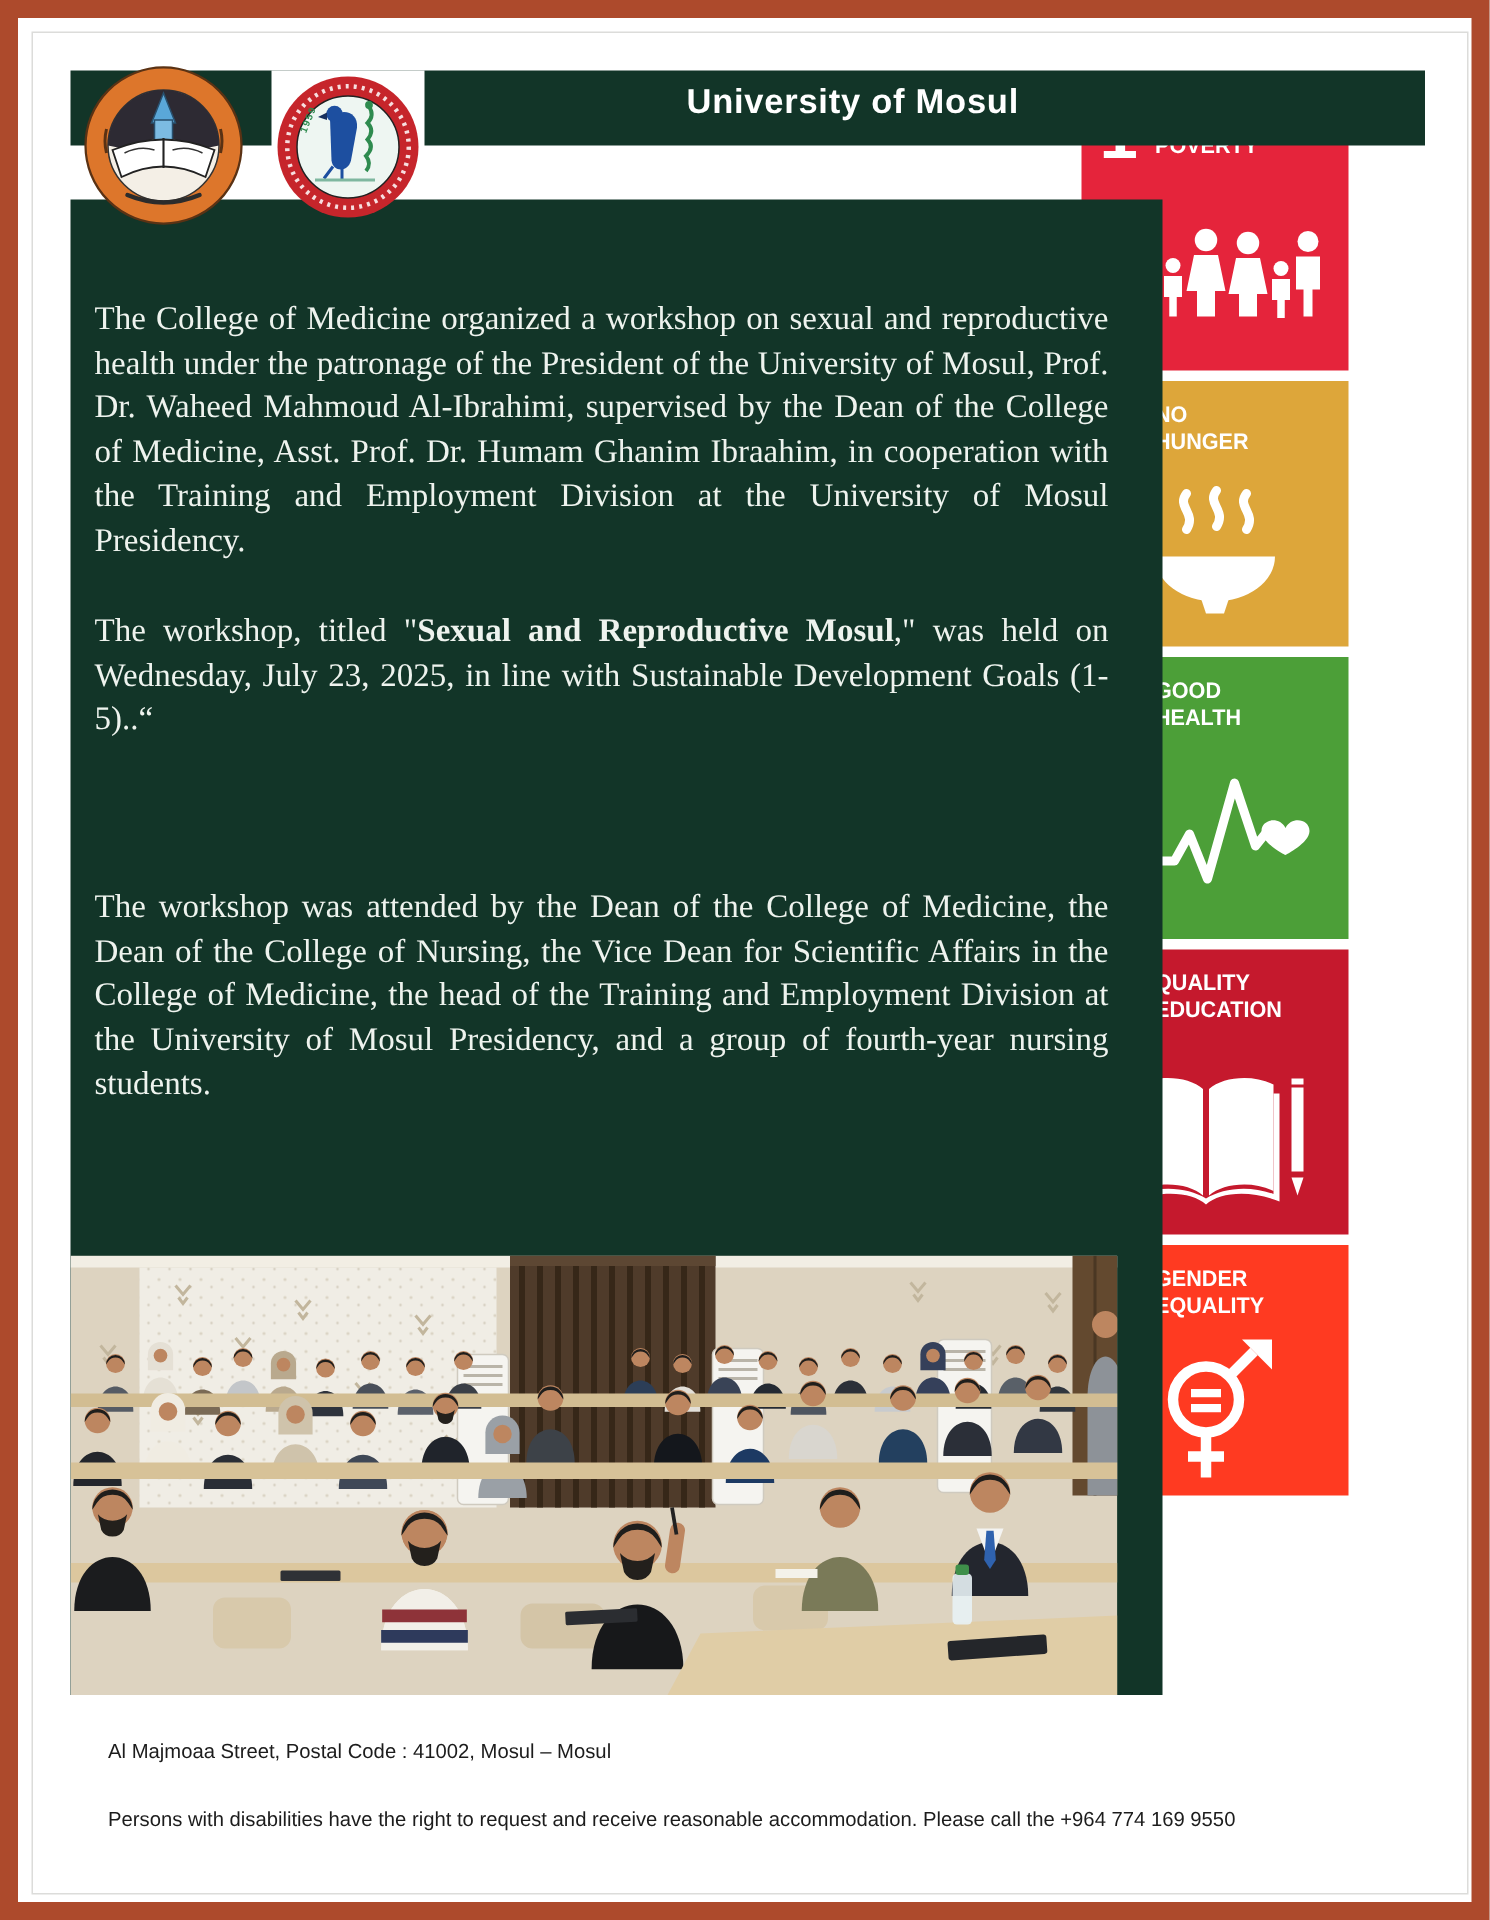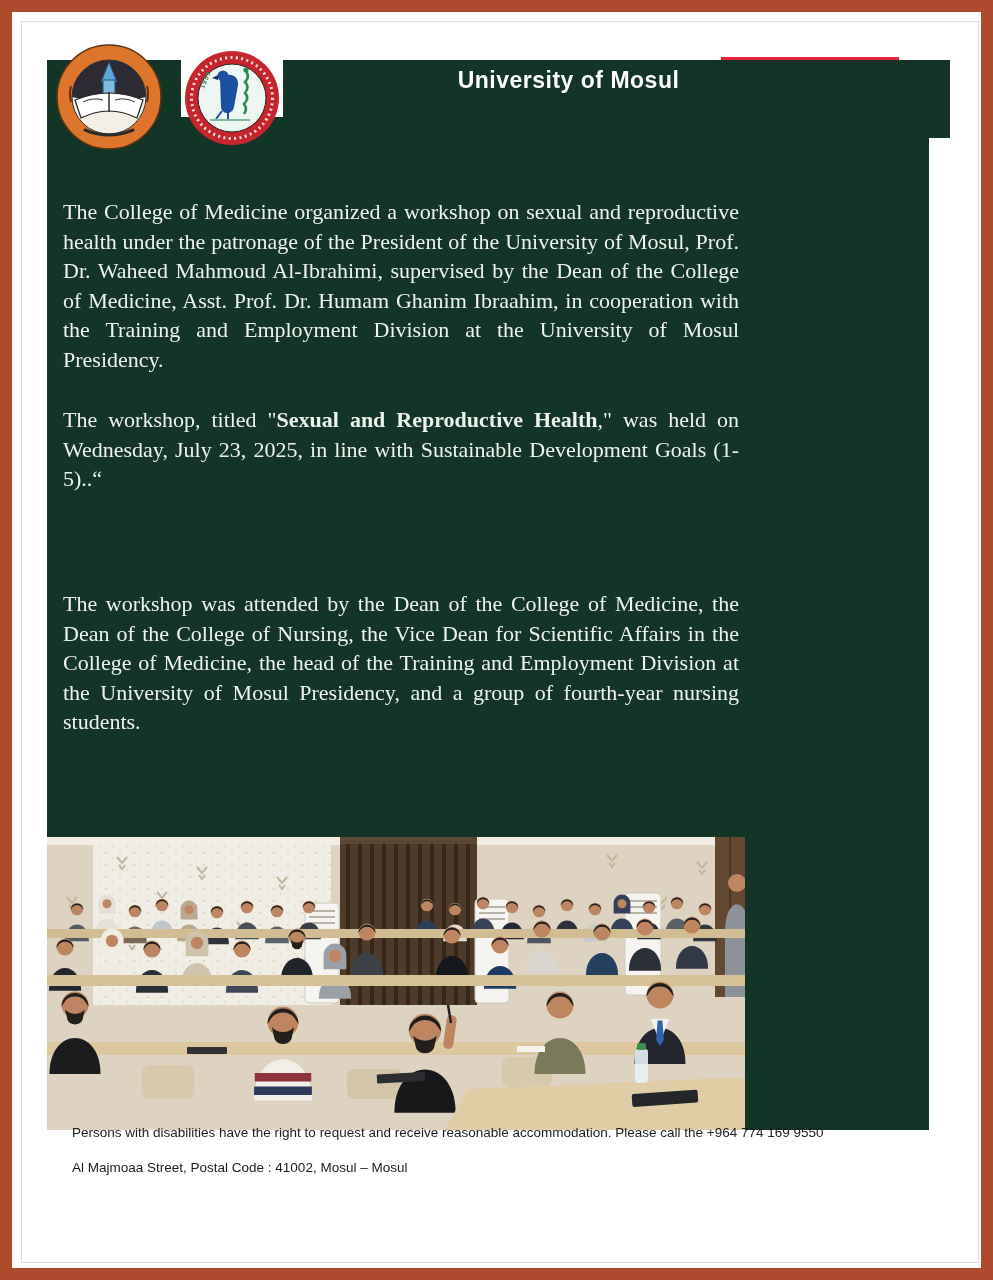--- a/index.html
+++ b/index.html
@@ -4,28 +4,28 @@
 <style>
   html,body{margin:0;padding:0;background:#ffffff;}
   body{width:993px;height:1280px;position:relative;overflow:hidden;
        font-family:"Liberation Sans",sans-serif;}
   .page{position:absolute;inset:0;background:#ffffff;}
   .outer-frame{position:absolute;inset:0;border:12px solid #ad4a2c;pointer-events:none;z-index:60;}
   .inner-rule{position:absolute;left:21px;top:21px;width:956px;height:1240px;
               border:1px solid #dcdcda;pointer-events:none;z-index:1;}
 
   
-  .header-bar{position:absolute;left:47px;top:60px;width:903px;height:78px;background:#123528;z-index:2;}
+  .header-bar{position:absolute;left:47px;top:47px;width:903px;height:50px;background:#123528;z-index:2;}
   .header-title{position:absolute;left:170px;top:7px;right:30px;text-align:center;
                 color:#ffffff;font-weight:bold;font-size:23px;line-height:27px;letter-spacing:.5px;}
   .logo{position:absolute;z-index:6;}
   .logo-patch{position:absolute;left:181px;top:47px;width:102px;height:70px;background:#ffffff;z-index:5;}
 
   
-  .content-panel{position:absolute;left:47px;top:133px;width:882px;height:997px;background:#123528;z-index:2;}
+  .content-panel{position:absolute;left:47px;top:133px;width:728px;height:997px;background:#123528;z-index:2;}
   .body-text{position:absolute;left:16px;width:676px;color:#eef3ee;
              font-family:"Liberation Serif",serif;font-size:22px;line-height:29.5px;
              text-align:justify;margin:0;}
   .p1{top:64px;}
   .p2{top:272px;}
   .p3{top:456px;}
   .body-text b{font-weight:bold;}
 
   
   .photo-wrap{position:absolute;left:0;top:704px;width:698px;height:293px;overflow:hidden;}
@@ -39,21 +39,21 @@
   .sdg-t5{top:830px;height:167px;}
   .sdg-head{display:flex;align-items:flex-start;padding:10px 10px 0 12px;}
   .sdg-num{font-size:46px;font-weight:bold;line-height:44px;letter-spacing:-1px;}
   .sdg-label{margin-left:12px;margin-top:4px;font-weight:bold;font-size:15px;line-height:18px;
              letter-spacing:0;transform:scaleX(.96);transform-origin:left;}
   .sdg-icon{position:absolute;left:0;right:0;bottom:8px;display:flex;justify-content:center;}
 
   
   .ft-line{position:absolute;left:72px;color:#1c1c1c;font-size:13.5px;line-height:17px;z-index:2;}
   .ft-address{top:1159px;}
-  .ft-access{top:1124px;}
+  .ft-access{top:1204px;}
   .website{position:absolute;left:70px;top:1192px;font-size:31px;color:#111;letter-spacing:.5px;z-index:2;
            text-decoration:none;}
 </style>
 </head>
 <body>
 
 <div class="page">
   <div class="inner-rule"></div>
 
   <div class="header-bar" style="background: rgb(18, 53, 40);">
@@ -90,21 +90,21 @@
     <line x1="26" y1="75" x2="66" y2="75" stroke="#7fb7a0" stroke-width="2"></line>
     <path d="M62,26 q4,6 -1,11 q5,5 0,11 q5,5 -1,11 q4,5 0,10" stroke="#2e8b4f" stroke-width="2.6" fill="none"></path>
     <circle cx="62" cy="25" r="2.6" fill="#2e8b4f"></circle>
     <text x="20" y="44" font-size="6.5" fill="#2e8b4f" transform="rotate(-68 20 44)" font-weight="bold" letter-spacing="1">1959</text>
   </svg>
 
   <div class="content-panel" style="background: rgb(18, 53, 40);">
 
     <p class="body-text p1">The College of Medicine organized a workshop on sexual and reproductive health under the patronage of the President of the University of Mosul, Prof. Dr. Waheed Mahmoud Al-Ibrahimi, supervised by the Dean of the College of Medicine, Asst. Prof. Dr. Humam Ghanim Ibraahim, in cooperation with the Training and Employment Division at the University of Mosul Presidency.</p>
 
-    <p class="body-text p2"><span>The workshop, titled "</span><b>Sexual and Reproductive Health</b><span>," was held on Wednesday, July 23, 2025, in line with Sustainable Development Goals (1-5)..“</span></p>
+    <p class="body-text p2"><span>The workshop, titled "</span><b>Sexual and Reproductive Mosul</b><span>," was held on Wednesday, July 23, 2025, in line with Sustainable Development Goals (1-5)..“</span></p>
 
     <p class="body-text p3">The workshop was attended by the Dean of the College of Medicine, the Dean of the College of Nursing, the Vice Dean for Scientific Affairs in the College of Medicine, the head of the Training and Employment Division at the University of Mosul Presidency, and a group of fourth-year nursing students.</p>
 
     <div class="photo-wrap">
       <svg id="photo-svg" width="698" height="293" viewBox="0 0 698 293">
         <defs>
           <pattern id="speck" width="14" height="12" patternUnits="userSpaceOnUse">
             <circle cx="3" cy="4" r="1" fill="#d9d2c2"></circle>
             <circle cx="10" cy="9" r=".8" fill="#d3ccbc"></circle>
           </pattern>

